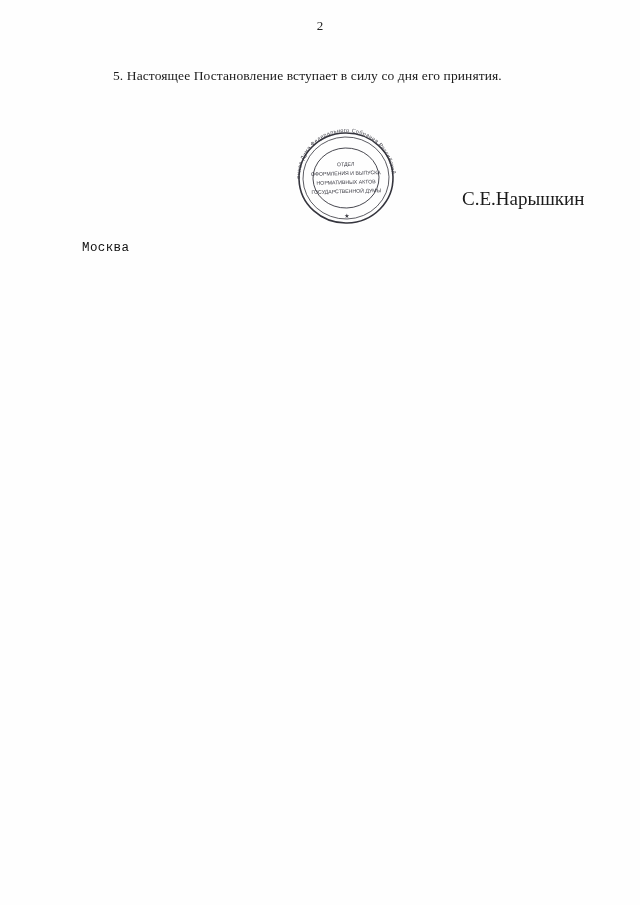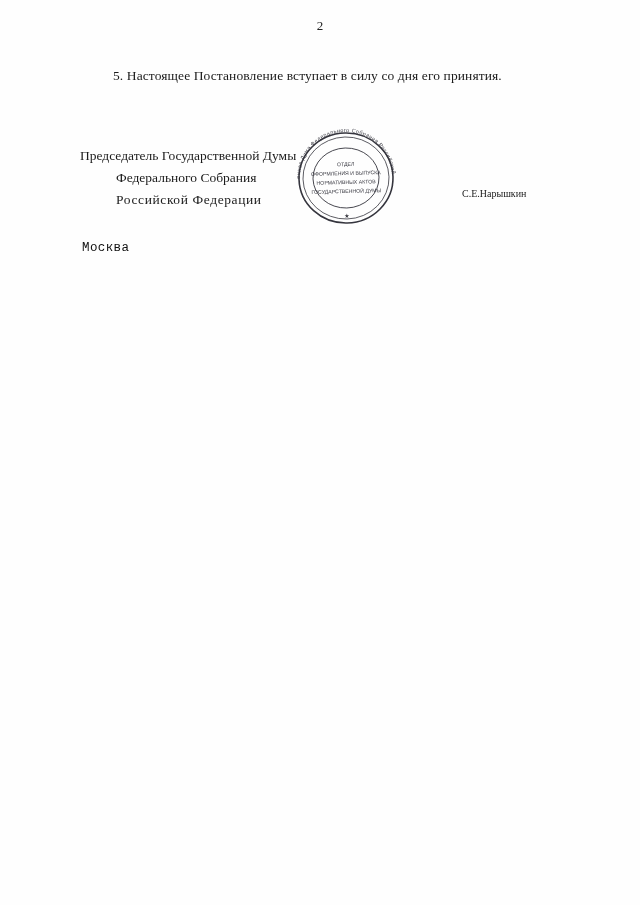--- a/index.html
+++ b/index.html
@@ -62,21 +62,21 @@
     display: inline-block;
   }
   .sig-line.l2 .title-text { padding-left: 36px; }
   .sig-line.l3 .title-text { padding-left: 36px; letter-spacing: 0.6px; }
 
   .signer-name {
     position: absolute;
     top: 188px;
     left: 462px;
     font-family: "Liberation Serif", serif;
-    font-size: 10px;
+    font-size: 19px;
     color: #1b1b1b;
     white-space: nowrap;
   }
 
   .meta-block {
     position: absolute;
     top: 238px;
     left: 82px;
     font-family: "Liberation Mono", monospace;
     font-size: 12.5px;
@@ -126,31 +126,20 @@
 </style>
 </head>
 <body>
 
 <div class="page">
 
   <div class="page-number">2</div>
 
   <div class="clause">5. Настоящее Постановление вступает в силу со дня его принятия.</div>
 
-  <div class="signature-block">
-    <div class="sig-line l1">
-      <span class="title-text">Председатель Государственной Думы</span>
-    </div>
-    <div class="sig-line l2">
-      <span class="title-text">Федерального Собрания</span>
-    </div>
-    <div class="sig-line l3">
-      <span class="title-text">Российской  Федерации</span>
-    </div>
-  </div>
 
   <div class="signer-name">С.Е.Нарышкин</div>
 
   <div class="meta-block">
     <div class="meta-line">Москва</div>
   </div>
 
   <div class="stamp">
     <svg viewBox="0 0 116 104" width="116" height="104" aria-hidden="true">
       <defs>

